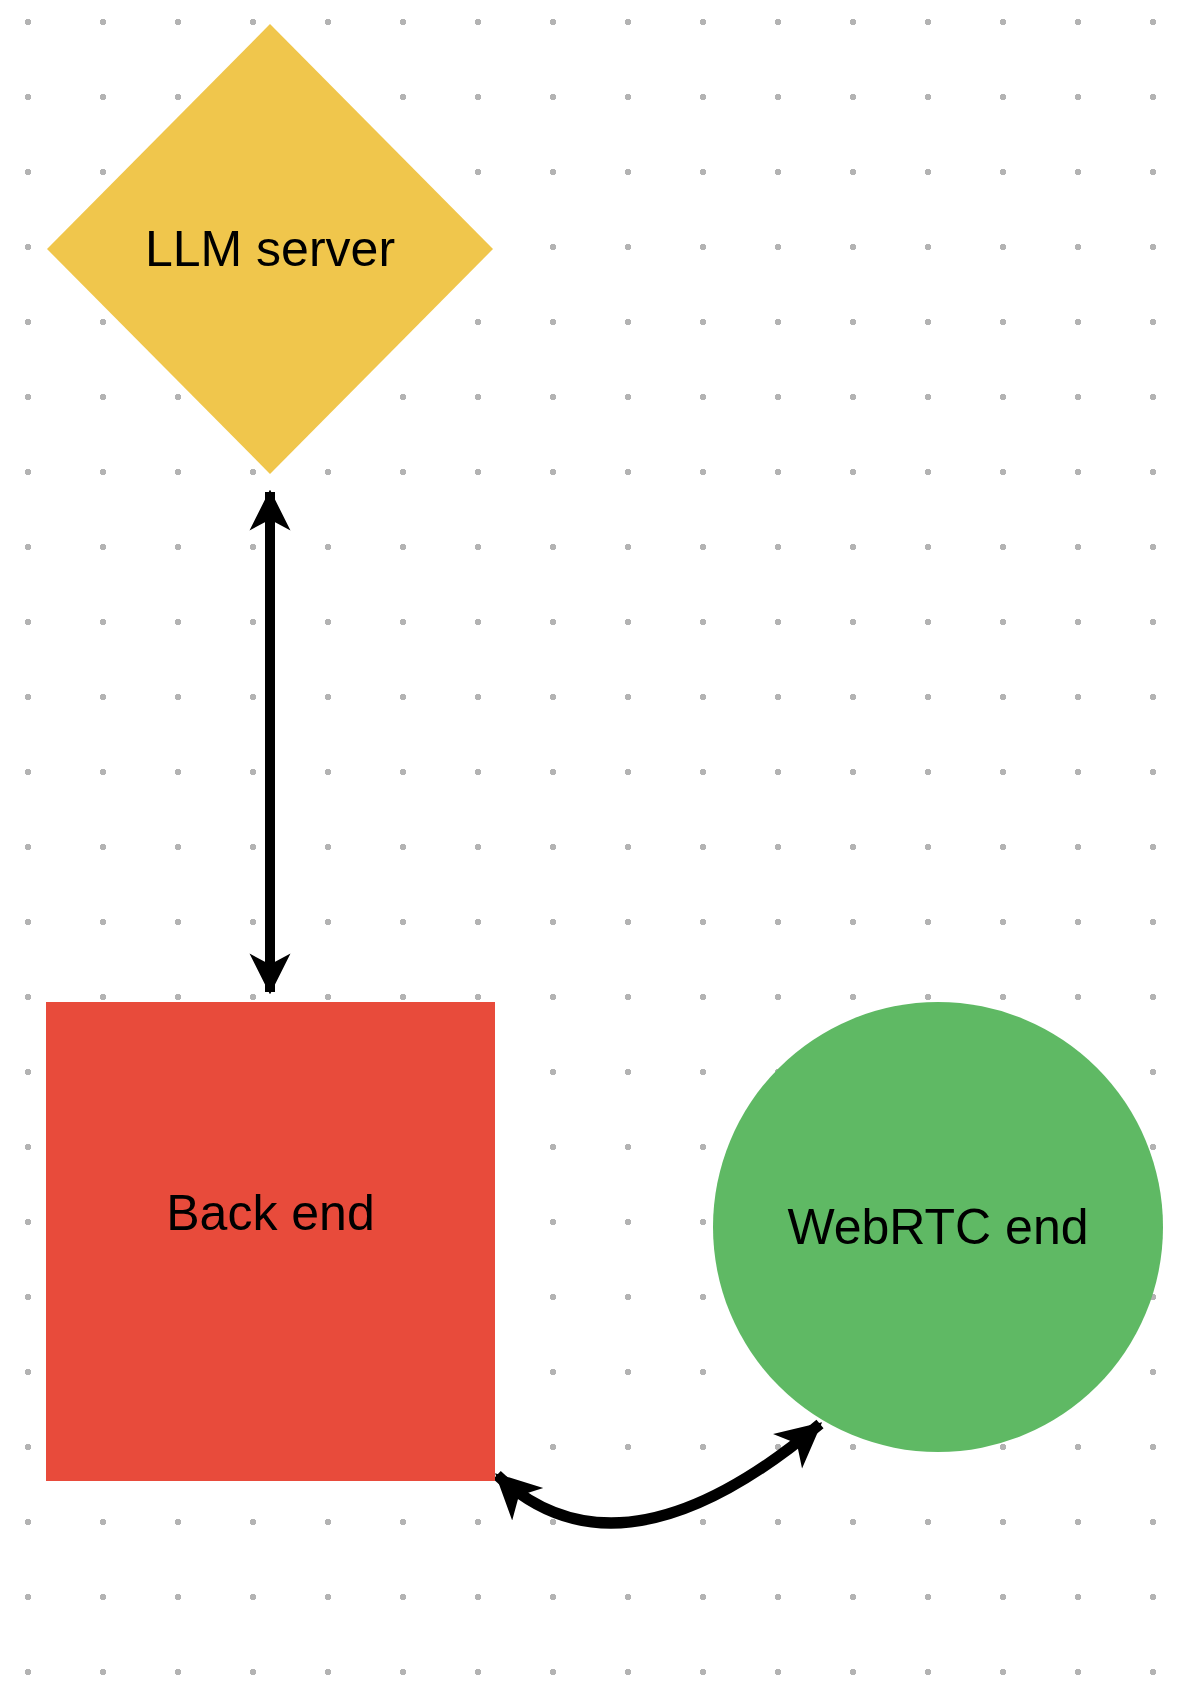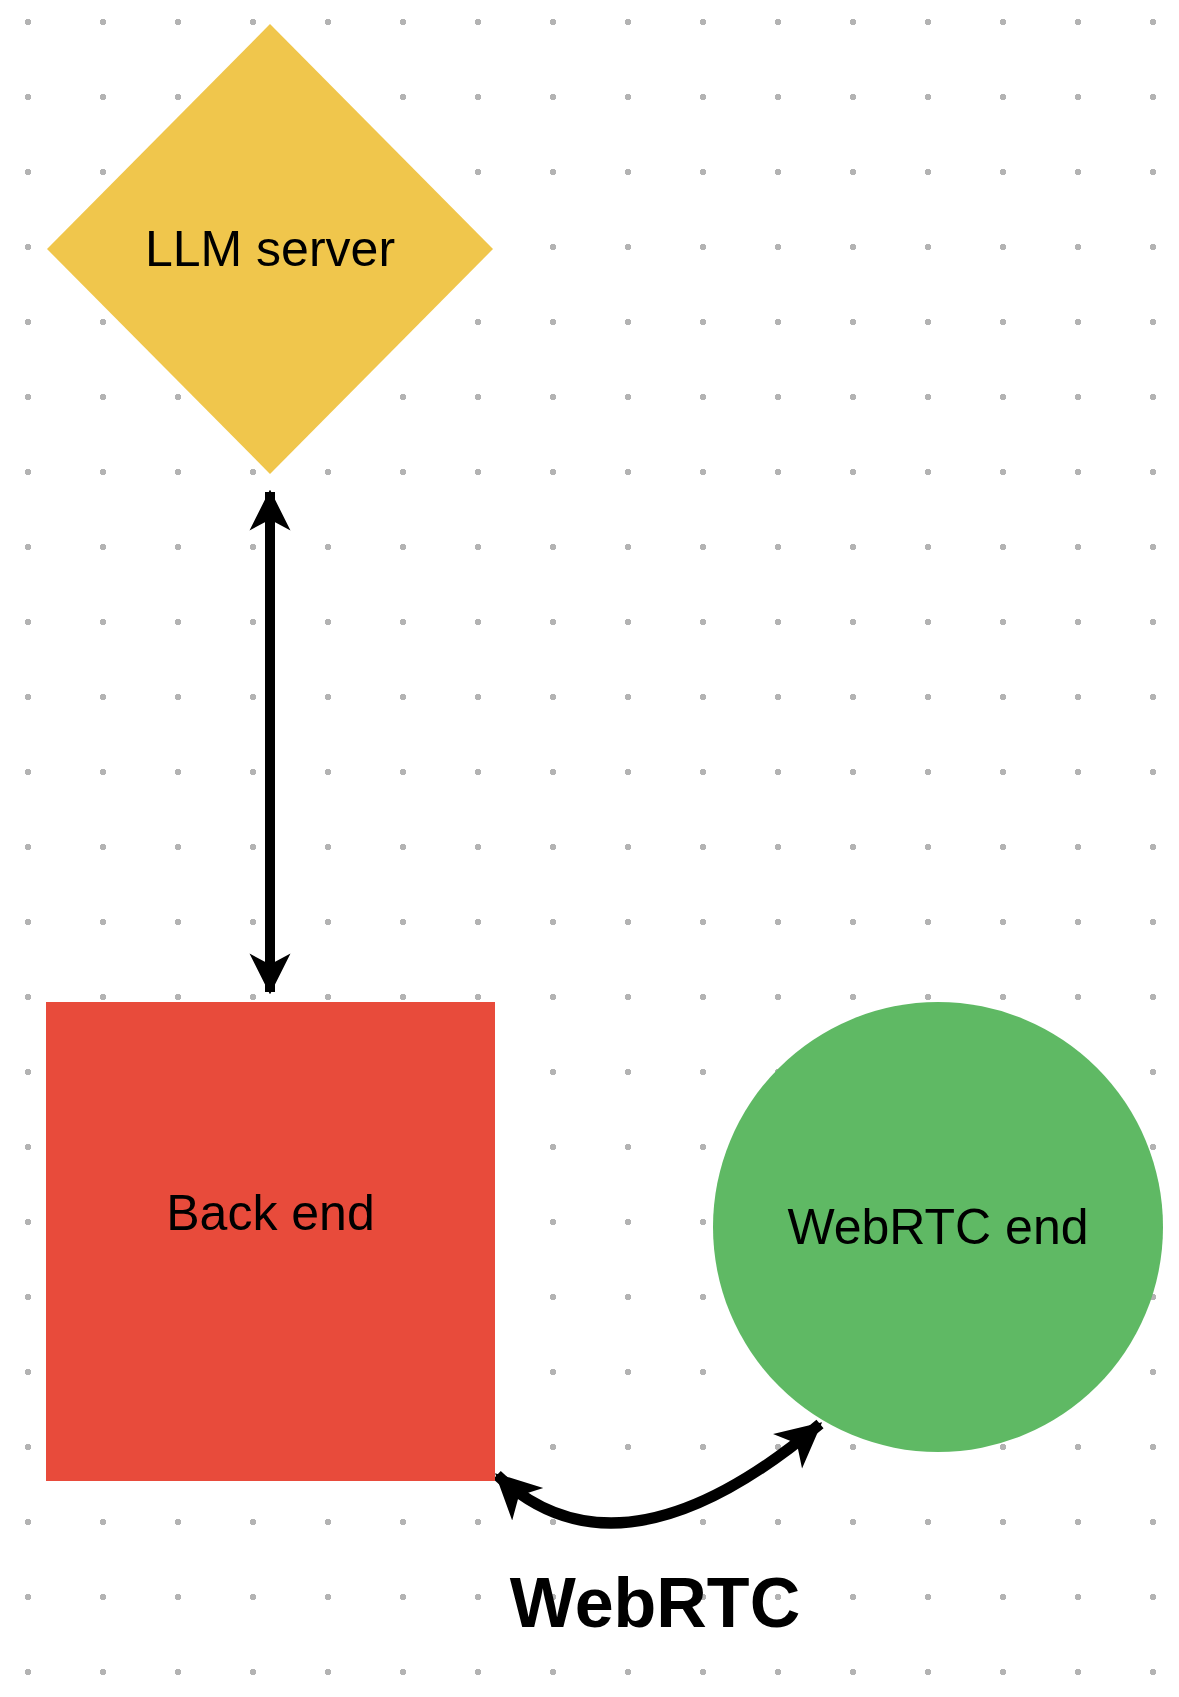--- a/index.html
+++ b/index.html
@@ -95,15 +95,14 @@
 
   <div class="node" id="node-back" style="background-color: rgb(232, 75, 59);">
     <span class="node-label">Back end</span>
   </div>
 
   <div class="node" id="node-front" style="background-color: rgb(95, 185, 100);">
     <span class="node-label">WebRTC end</span>
   </div>
 
 
-  <div class="edge-label" id="label-webrtc">WebRTC</div>
 
 </div>
 
 </body></html>

